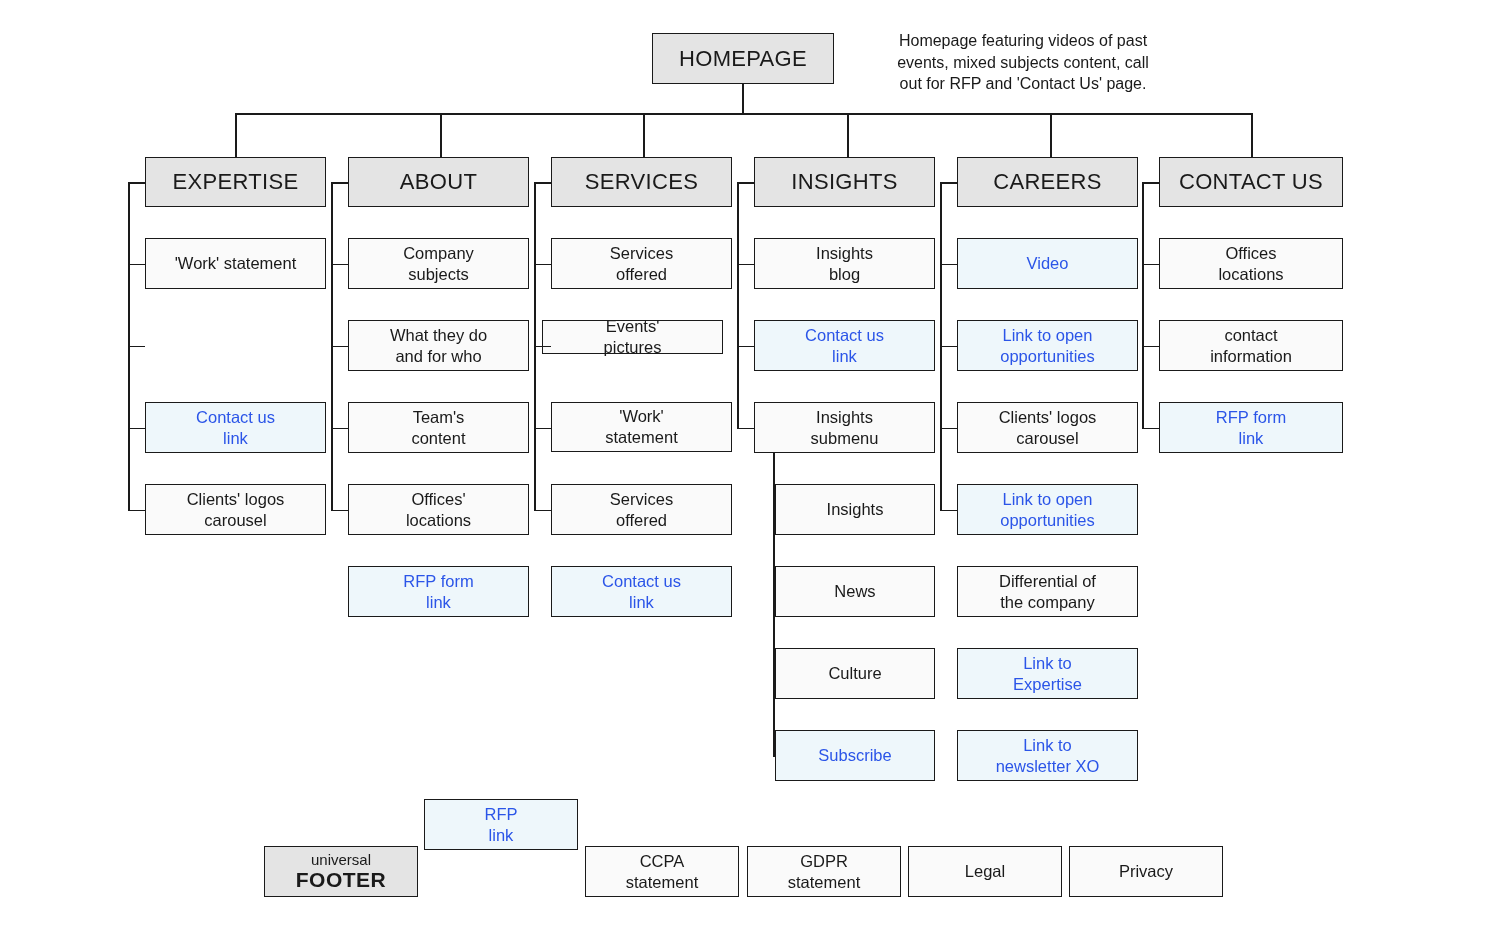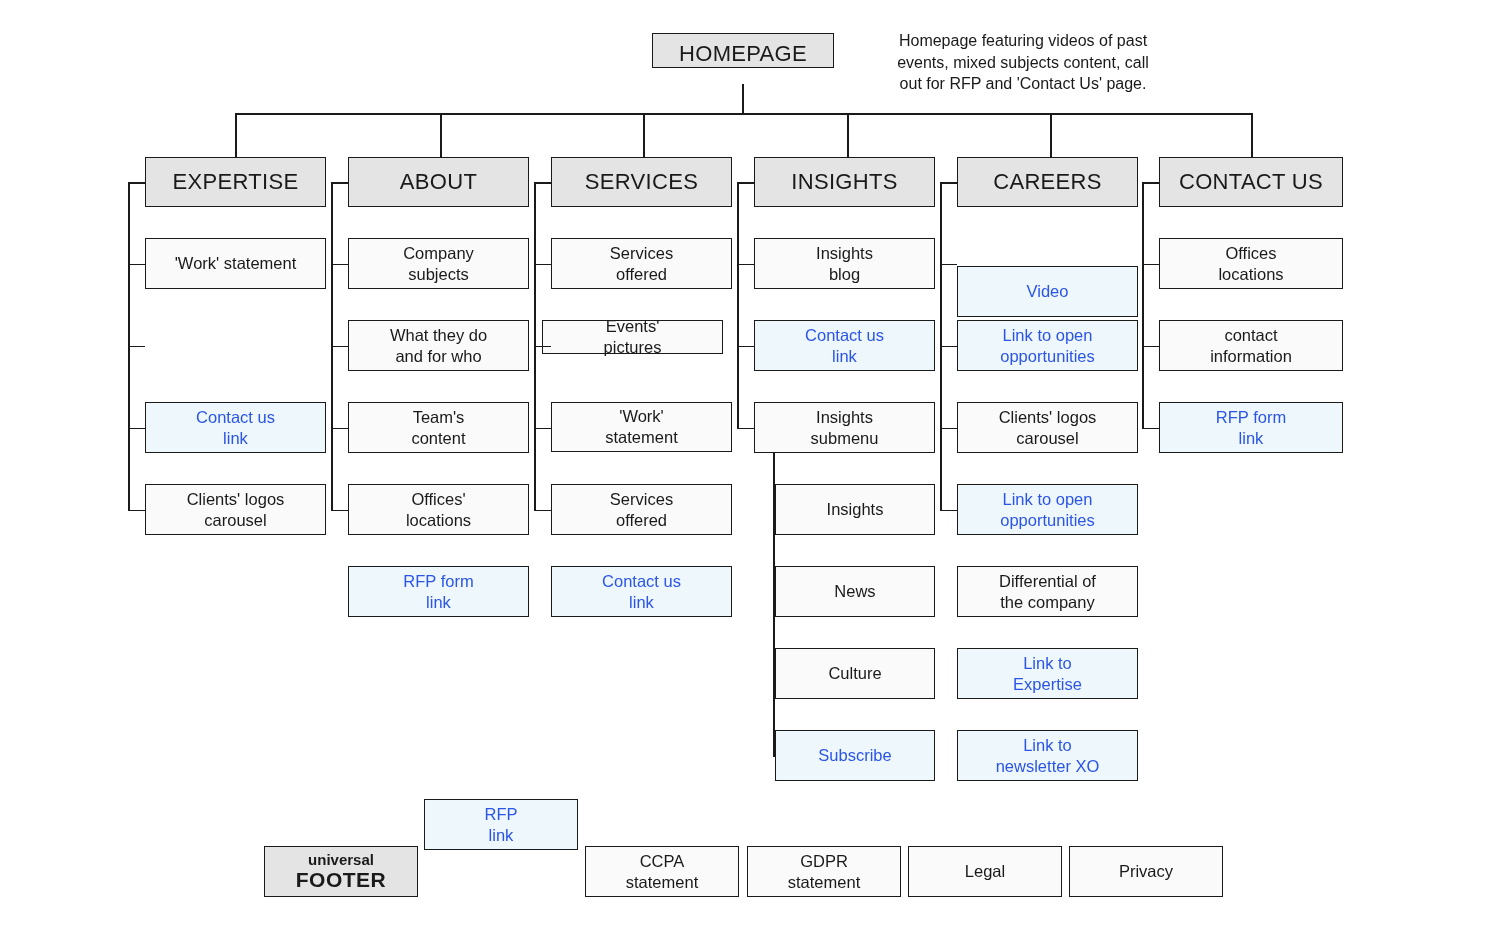--- a/index.html
+++ b/index.html
@@ -42,21 +42,21 @@
     font-size: 16.5px;
   }
   .box.footer-label {
     background: #e4e4e4;
     font-size: 16.5px;
     flex-direction: column;
     line-height: 1.1;
   }
   .footer-small {
     font-size: 15px;
-    font-weight: 700;
+    font-weight: 400;
     color: #1a1a1a;
   }
   .footer-big {
     font-size: 21px;
     font-weight: 700;
     letter-spacing: 0.5px;
     color: #1a1a1a;
   }
   .note {
     position: absolute;
@@ -71,21 +71,21 @@
     background: #1a1a1a;
   }
   .ln.v { width: 1.6px; }
   .ln.h { height: 1.6px; }
 </style>
 </head>
 <body>
 
 <div id="canvas">
 
-  <div class="box header" style="left:652px; top:33px; width:182px; height:35px;align-items:flex-end;">
+  <div class="box header" style="left:652px; top:33px; width:182px; height:51px;">
     <span>HOMEPAGE</span>
   </div>
 
   <div class="note" style="left:858px; top:30px; width:330px;">Homepage featuring videos of past
 events, mixed subjects content, call
 out for RFP and 'Contact Us' page.</div>
 
   <div class="ln v" style="left:742px; top:84px; height:30px;"></div>
 
   <div class="ln h" style="left:235px; top:113px; width:1016px;"></div>
@@ -166,21 +166,21 @@
     <div class="box plain" style="left: 775px; top: 566px; width: 160px; height: 51px;"><span>News</span></div>
     <div class="ln h" style="left: 773px; top: 591.5px; width: 2px;"></div>
     <div class="box plain" style="left: 775px; top: 648px; width: 160px; height: 51px; text-align: center;"><span>Culture</span></div>
     <div class="ln h" style="left: 773px; top: 673.5px; width: 2px;"></div>
     <div class="box link" style="left: 775px; top: 730px; width: 160px; height: 51px;"><span>Subscribe</span></div>
     <div class="ln h" style="left: 773px; top: 755.5px; width: 2px;"></div>
     <div class="ln v" style="left: 1050px; top: 113px; height: 44px;"></div>
     <div class="box header" style="left: 957px; top: 157px; width: 181px; height: 50px;"><span>CAREERS</span></div>
     <div class="ln v" style="left: 940px; top: 182px; height: 327.5px;"></div>
     <div class="ln h" style="left: 940px; top: 182px; width: 17px;"></div>
-    <div class="box link" style="left: 957px; top: 238px; width: 181px; height: 51px; margin-top: 28px;"><span>Video</span></div>
+    <div class="box link" style="left: 957px; top: 238px; width: 181px; height: 51px;"><span>Video</span></div>
     <div class="ln h" style="left: 940px; top: 263.5px; width: 17px;"></div>
     <div class="box link" style="left: 957px; top: 320px; width: 181px; height: 51px;"><span>Link to open
 opportunities</span></div>
     <div class="ln h" style="left: 940px; top: 345.5px; width: 17px;"></div>
     <div class="box plain" style="left: 957px; top: 402px; width: 181px; height: 51px;"><span>Clients' logos
 carousel</span></div>
     <div class="ln h" style="left: 940px; top: 427.5px; width: 17px;"></div>
     <div class="box link" style="left: 957px; top: 484px; width: 181px; height: 51px;"><span>Link to open
 opportunities</span></div>
     <div class="ln h" style="left: 940px; top: 509.5px; width: 17px;"></div>

